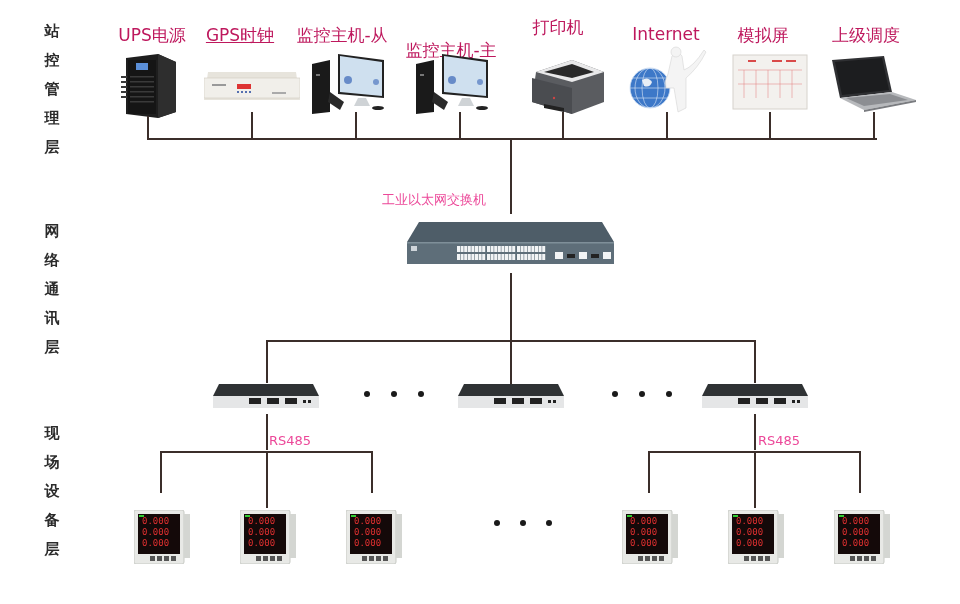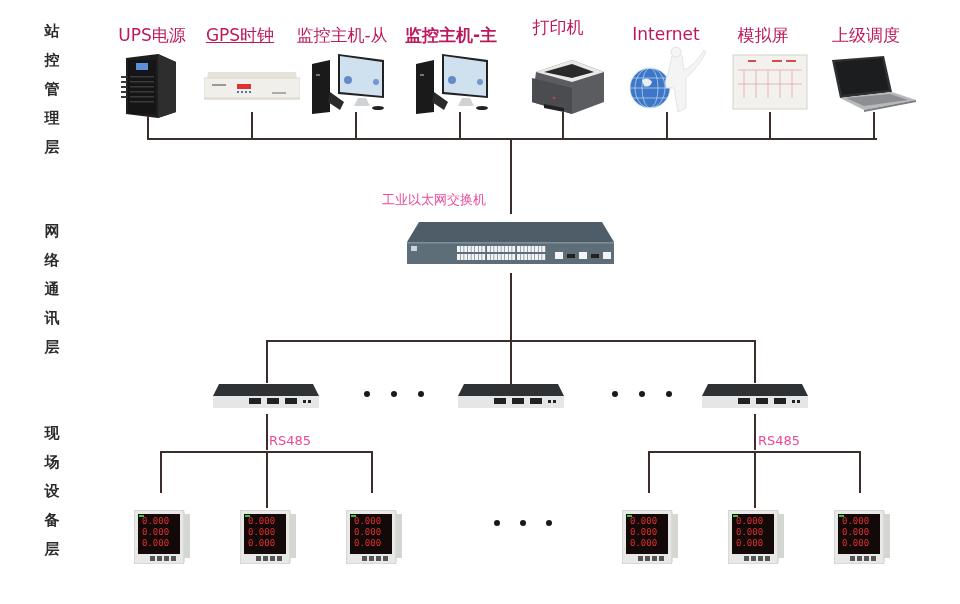--- a/index.html
+++ b/index.html
@@ -40,21 +40,21 @@
   <span>现</span>
   <span>场</span>
   <span>设</span>
   <span>备</span>
   <span>层</span>
 </div>
 
 <div class="dev-label" style="left:152px; top:24px;">UPS电源</div>
 <div class="dev-label" style="left:240px; top:24px;text-decoration:underline;">GPS时钟</div>
 <div class="dev-label" style="left:342px; top:24px;">监控主机-从</div>
-<div class="dev-label" style="left:451px; top:24px;font-weight:bold;">监控主机-主</div>
+<div class="dev-label" style="left:451px; top:39px;">监控主机-主</div>
 <div class="dev-label" style="left:558px; top:16px;">打印机</div>
 <div class="dev-label" style="left:666px; top:24px;">Internet</div>
 <div class="dev-label" style="left:763px; top:24px;">模拟屏</div>
 <div class="dev-label" style="left:866px; top:24px;">上级调度</div>
 
 <svg class="device" style="left:118px; top:54px;" width="60" height="64" viewBox="0 0 60 64">
   <polygon points="8,4 40,0 58,8 58,58 40,64 8,60" fill="#1e1e1e"></polygon>
   <polygon points="40,0 58,8 58,58 40,64" fill="#2e2e2e"></polygon>
   <rect x="10" y="6" width="28" height="54" fill="#151515"></rect>
   <rect x="18" y="9" width="12" height="7" fill="#5b8fd8"></rect>

